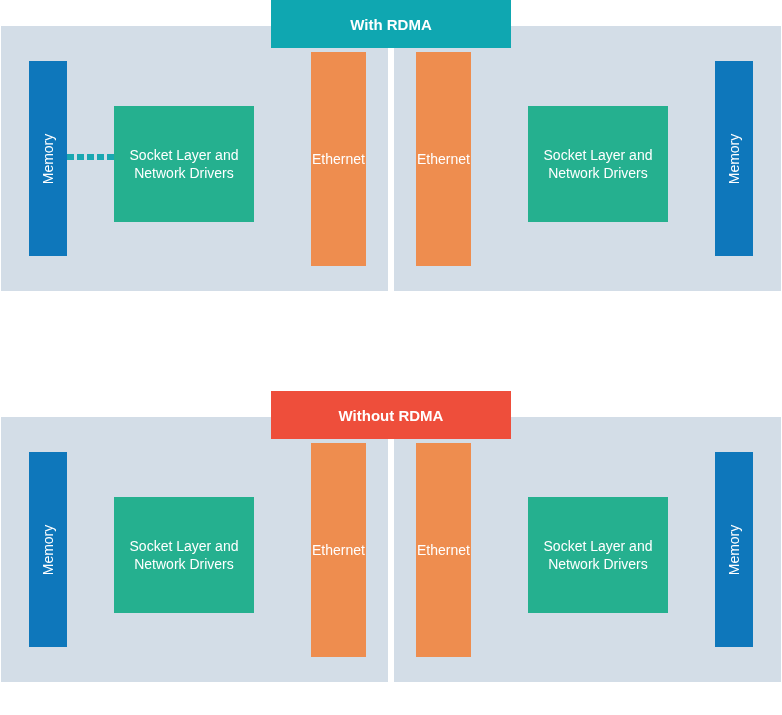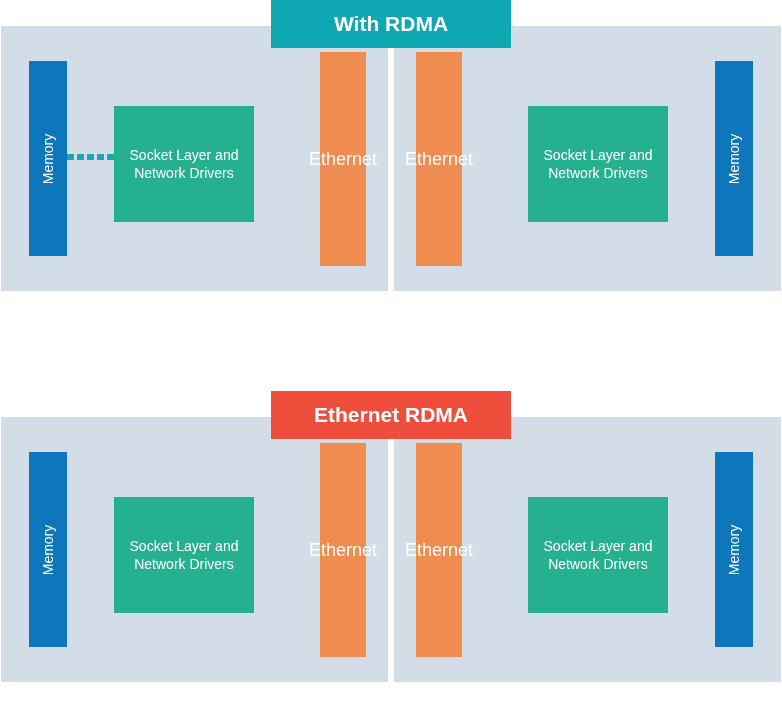--- a/index.html
+++ b/index.html
@@ -20,21 +20,21 @@
   .title-banner {
     position: absolute;
     left: 270px;
     top: 0;
     width: 240px;
     height: 48px;
     display: flex;
     align-items: center;
     justify-content: center;
     color: #ffffff;
-    font-size: 21px;
+    font-size: 15px;
     font-weight: 600;
     z-index: 2;
   }
   .panel-container {
     position: absolute;
     top: 26px;
     left: 0;
     width: 780px;
     height: 265px;
     display: flex;
@@ -74,24 +74,24 @@
     top: 80px;
     font-size: 14px;
     line-height: 1.3;
     padding: 4px;
     font-weight: 400;
   }
   .socket.left { left: 113px; }
   .socket.right { right: 113px; }
   .ethernet {
     background: #ee8d4f;
-    width: 46px;
+    width: 55px;
     height: 214px;
     top: 26px;
-    font-size: 18px;
+    font-size: 14px;
     font-weight: 400;
   }
   .ethernet.left { right: 22px; }
   .ethernet.right { left: 22px; }
   .connector {
     position: absolute;
     height: 6px;
     top: 128px;
     left: 66px;
     width: 47px;
@@ -138,21 +138,21 @@
         <span>Socket Layer and Network Drivers</span>
       </div>
       <div class="box memory right">
         <span class="rot">Memory</span>
       </div>
     </div>
   </div>
 </div>
 
 <div class="section second">
-  <div class="title-banner" style="background:#ee4e3b">Ethernet RDMA</div>
+  <div class="title-banner" style="background:#ee4e3b">Without RDMA</div>
   <div class="panel-container">
 
     <div class="panel">
       <div class="box memory left">
         <span class="rot">Memory</span>
       </div>
       <div class="box socket left">
         <span>Socket Layer and Network Drivers</span>
       </div>
       <div class="box ethernet left">

